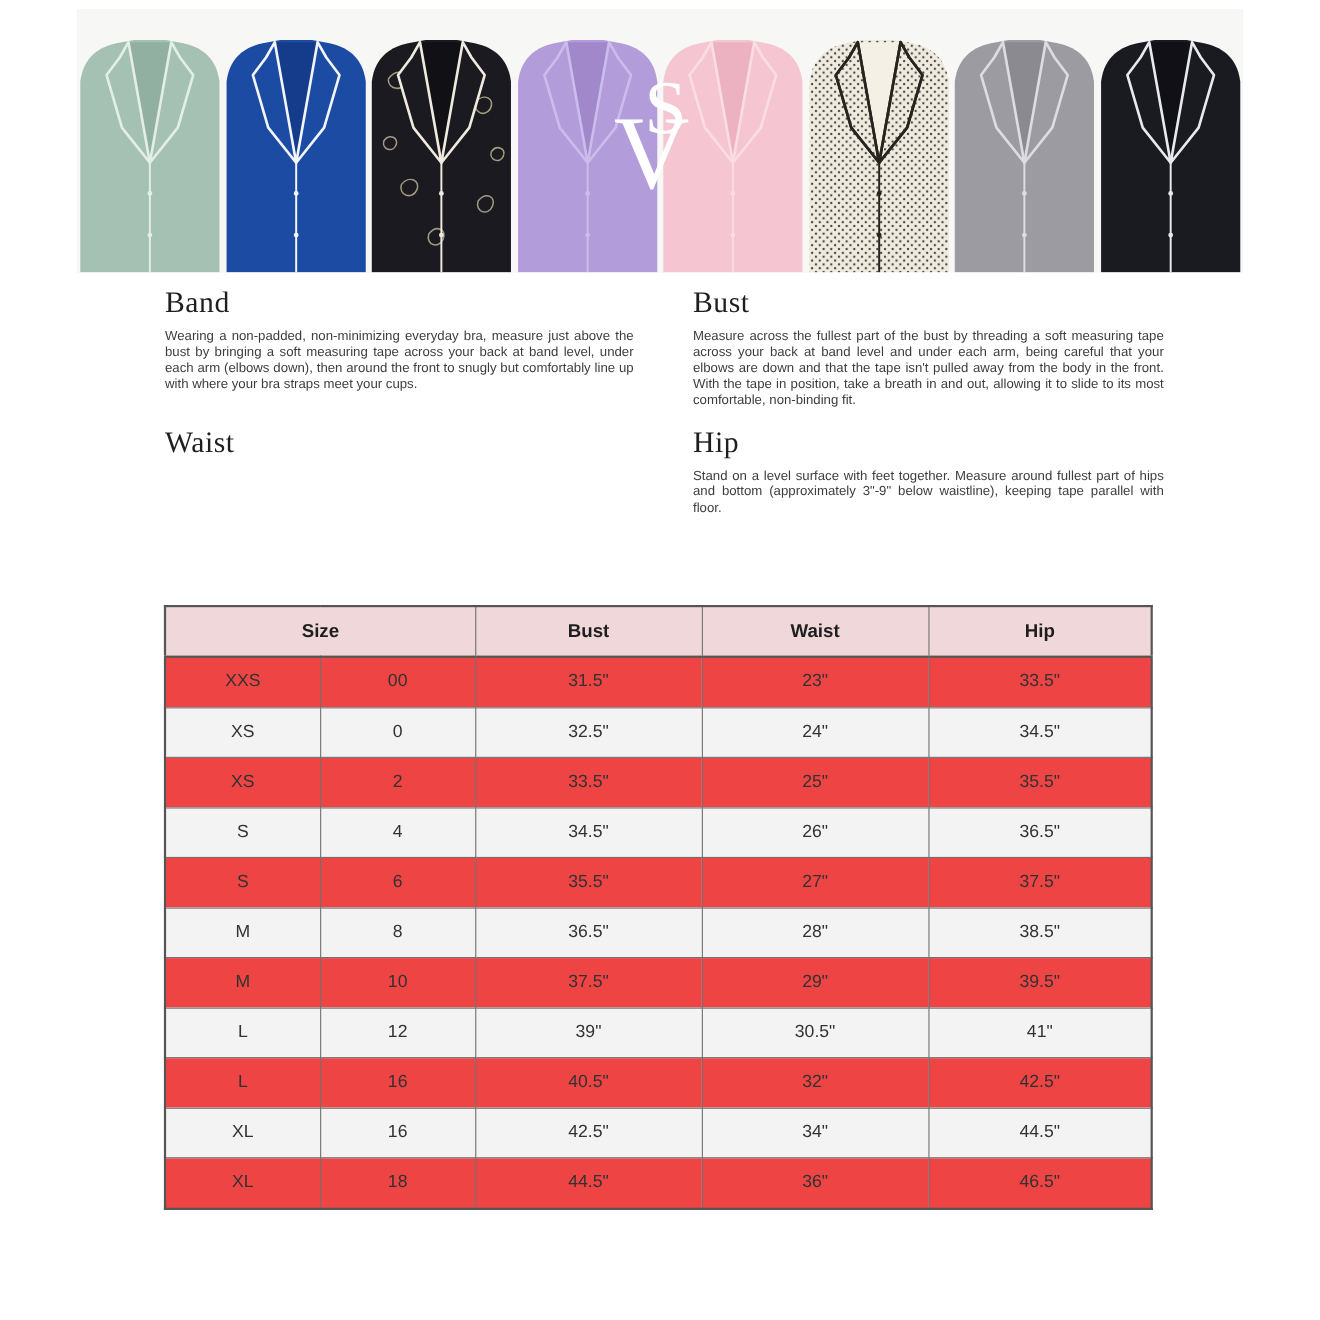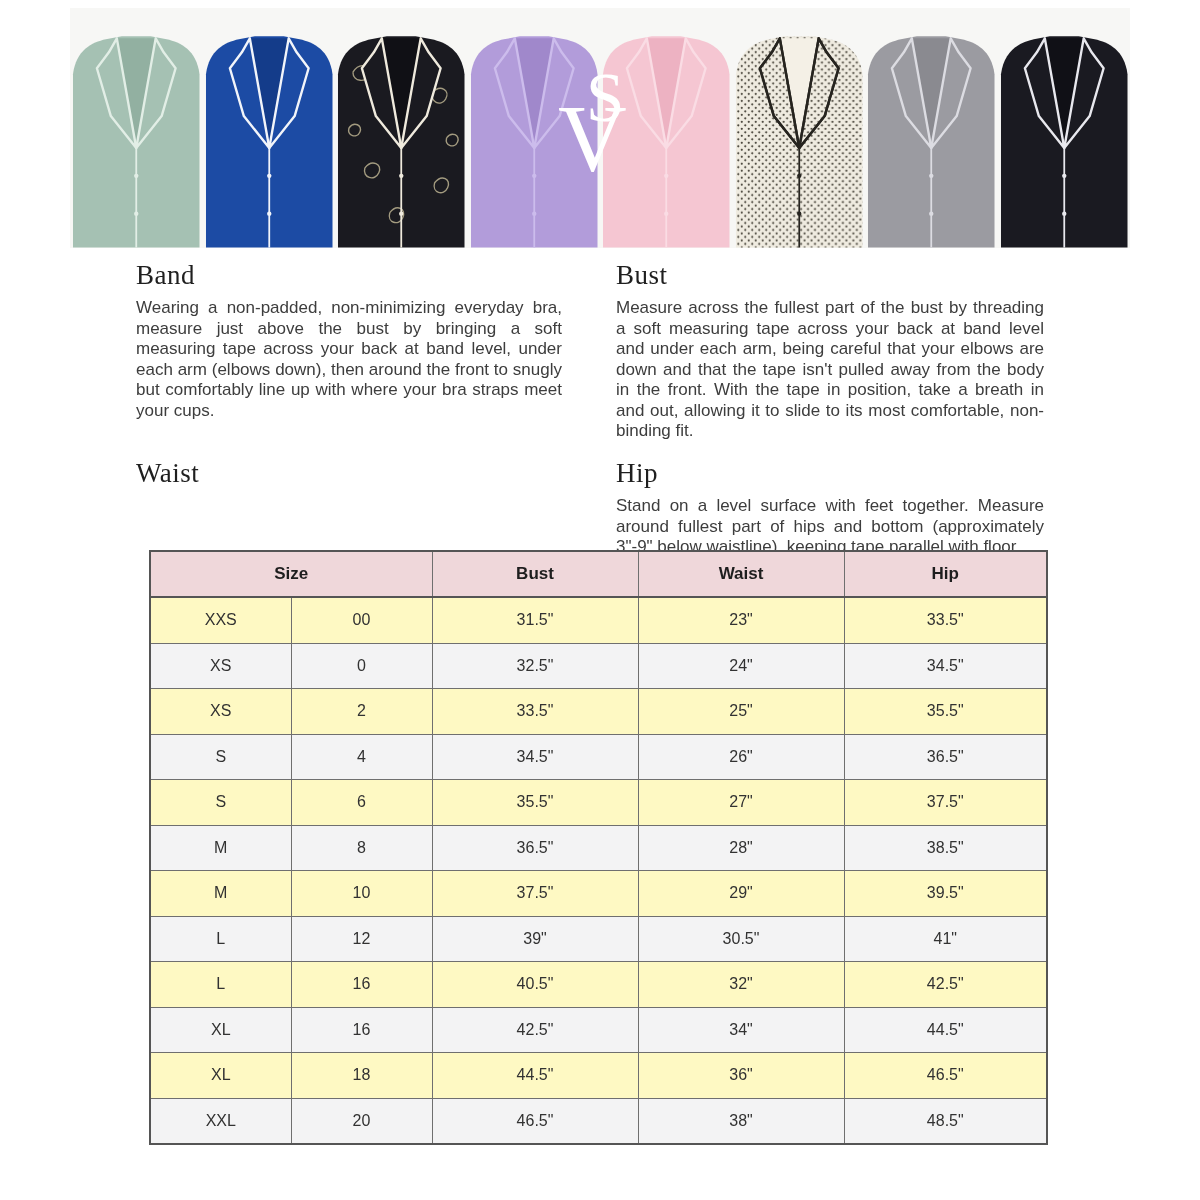--- a/index.html
+++ b/index.html
@@ -20,29 +20,29 @@
   }
   .vs-logo { margin-top:50px; width:84px; height:118px; }
   .banner-title {
     margin:14px 0 0 0; color:#ffffff; font-family:"Liberation Serif", serif;
     font-weight:400; font-size:40px; letter-spacing:6px; word-spacing:16px;
     text-shadow:0 0 6px rgba(120,120,120,0.25);
   }
 
   
   .content {
-    position:absolute; left:136px; top:260px; width:908px;
+    position:absolute; left:150px; top:260px; width:908px;
     display:grid; grid-template-columns:426px 428px; column-gap:54px; row-gap:16px;
   }
   .section-heading {
     margin:0 0 7px 0; font-family:"Liberation Serif", serif; font-weight:500;
     font-size:27px; color:#1f1f1f; letter-spacing:0.5px;
   }
   .section-body {
-    margin:0; font-size:17px; line-height:1.21; color:#3d3d3d;
+    margin:0; font-size:12px; line-height:1.21; color:#3d3d3d;
     text-align:justify;
   }
 
   
   .chart-title {
     position:absolute; left:150px; top:531px; margin:0;
     font-family:"Liberation Serif", serif; font-weight:500; font-size:27px;
     color:#1c1c1c; letter-spacing:0.4px;
   }
   table.size-chart {
@@ -51,21 +51,21 @@
   }
   table.size-chart th, table.size-chart td {
     border:1px solid #6f6f6f; text-align:center; padding:0;
   }
   table.size-chart { border:2px solid #555555; }
   table.size-chart thead th {
     height:44px; font-size:17px; font-weight:bold; color:#1e1e1e;
     border-bottom:2px solid #555555;
   }
   table.size-chart tbody td {
-    height:44.5px; font-size:16px; color:#323232; background:#fef9c3;
+    height:44.5px; font-size:16px; color:#323232; background:#ef4444;
   }
   table.size-chart tbody tr.alt td { background:#f3f3f4; }
 </style>
 </head>
 <body>
 
 <div class="page">
 
   <div class="banner" style="background: rgb(247, 247, 245);">
     <div class="banner-shirts" style="display:flex;">
@@ -300,23 +300,16 @@
           <td>34"</td>
           <td>44.5"</td>
         </tr>
         <tr>
           <td>XL</td>
           <td>18</td>
           <td>44.5"</td>
           <td>36"</td>
           <td>46.5"</td>
         </tr>
-        <tr class="alt">
-          <td>XXL</td>
-          <td>20</td>
-          <td>46.5"</td>
-          <td>38"</td>
-          <td>48.5"</td>
-        </tr>
       </tbody>
   </table>
 
 </div>
 
 </body></html>

